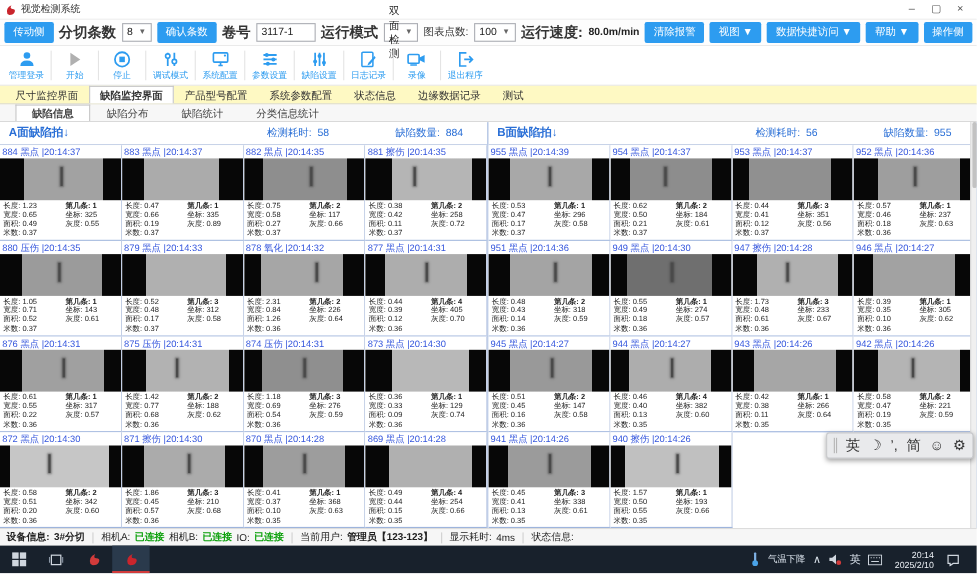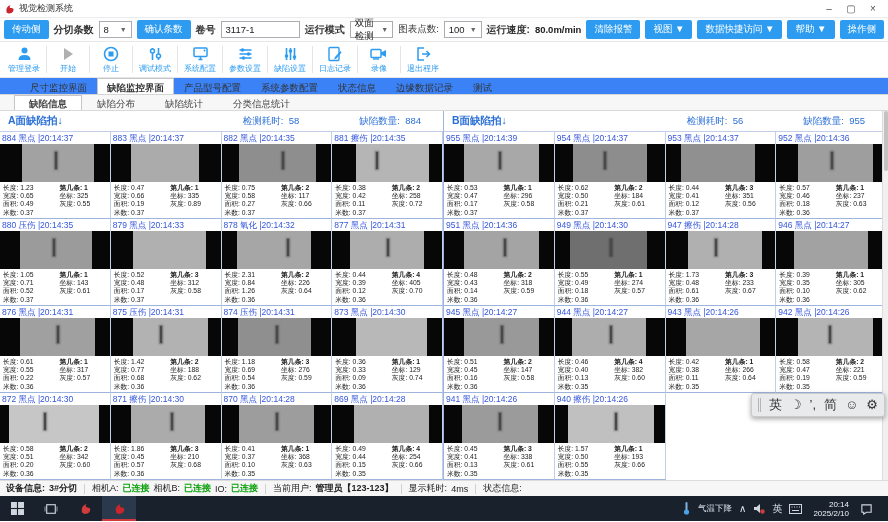--- a/index.html
+++ b/index.html
@@ -9,36 +9,36 @@
 
   
   .titlebar { height:18px; display:flex; align-items:center; padding:0 4px; background:#fff; border-bottom:1px solid #ececec; }
   .titlebar .title { font-size:9px; color:#333; margin-left:4px; }
   .win-controls { margin-left:auto; display:flex; }
   .win-controls span { width:22px; text-align:center; font-size:10px; color:#555; cursor:default; line-height:16px; }
 
   
   .toolbar1 { height:24px; display:flex; align-items:center; gap:5px; padding:0 4px; background:#fdfdfd; border-bottom:1px solid #e8e8e8; }
   .btn-blue { background:#2d9cf0; color:#fff; font-size:9.5px; padding:3px 8px; border-radius:2px; border:none; white-space:nowrap; }
-  .lbl { font-size:10px; color:#333; white-space:nowrap; font-weight:bold;text-align:right; }
+  .lbl { font-size:13px; color:#333; white-space:nowrap; font-weight:bold;text-align:right; }
   .lbl-n { font-size:9.5px; color:#333; white-space:nowrap; }
   .combo, .tinput { height:17px; background:#fff; border:1px solid #abadb3; font-size:9.5px; color:#222; display:flex; align-items:center; padding:0 4px; }
   .combo .arr { margin-left:auto; font-size:7px; color:#666; padding-left:5px; }
   .val { font-size:9.5px; color:#222;font-weight:bold; }
 
   
   .toolbar2 { height:36px; display:flex; align-items:stretch; background:#fff; border-bottom:1px solid #e5e5e5; padding-left:2px; }
   .action { display:flex; flex-direction:column; align-items:center; justify-content:center; min-width:42px; padding:1px 6px; background:none; border:none; }
   .action .ic { height:17px; display:flex; align-items:center; }
   .action .alab { font-size:8px; color:#2d9cf0; margin-top:1px; white-space:nowrap; }
   .action.disabled .alab { color:#2d9cf0; }
   .sep { width:1px; background:#e4e4e4; margin:4px 0; }
 
   
-  .maintabs { height:17px; display:flex; background:#3b82f6; border-bottom:1px solid #d5d5d5; padding-left:20px; }
+  .maintabs { height:17px; display:flex; background:#fef9c3; border-bottom:1px solid #d5d5d5; padding-left:4px; }
   .maintabs .tab { font-size:9.5px; color:#333; padding:2px 9px 0; border:1px solid transparent; border-bottom:none; line-height:14px; }
   .maintabs .tab.active { background:#fff; border-color:#c6c6c6; font-weight:bold; }
   .subtabs { height:16px; display:flex; background:#f7f7f7; border-bottom:1px solid #d9d9d9; padding-left:14px; }
   .subtabs .tab { font-size:9.5px; color:#444; padding:1px 14px 0; line-height:14px; border:1px solid transparent; border-bottom:none; }
   .subtabs .tab.active { background:#fff; border-color:#c6c6c6; font-weight:bold; }
 
   
   .content { position:relative; height:369px; display:flex; background:#fff; }
   .panel { width:504px; border-right:1px solid #9db4dc; display:flex; flex-direction:column; overflow:hidden; }
   .panel:last-child { flex:1; }

